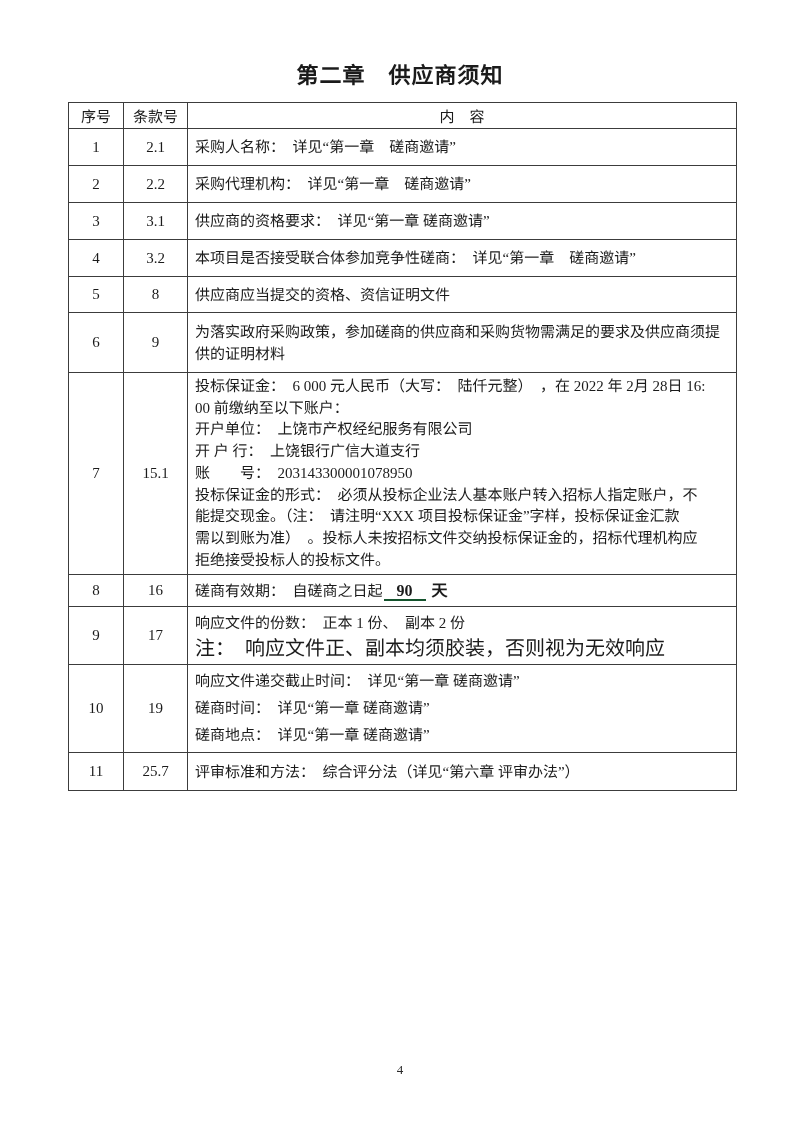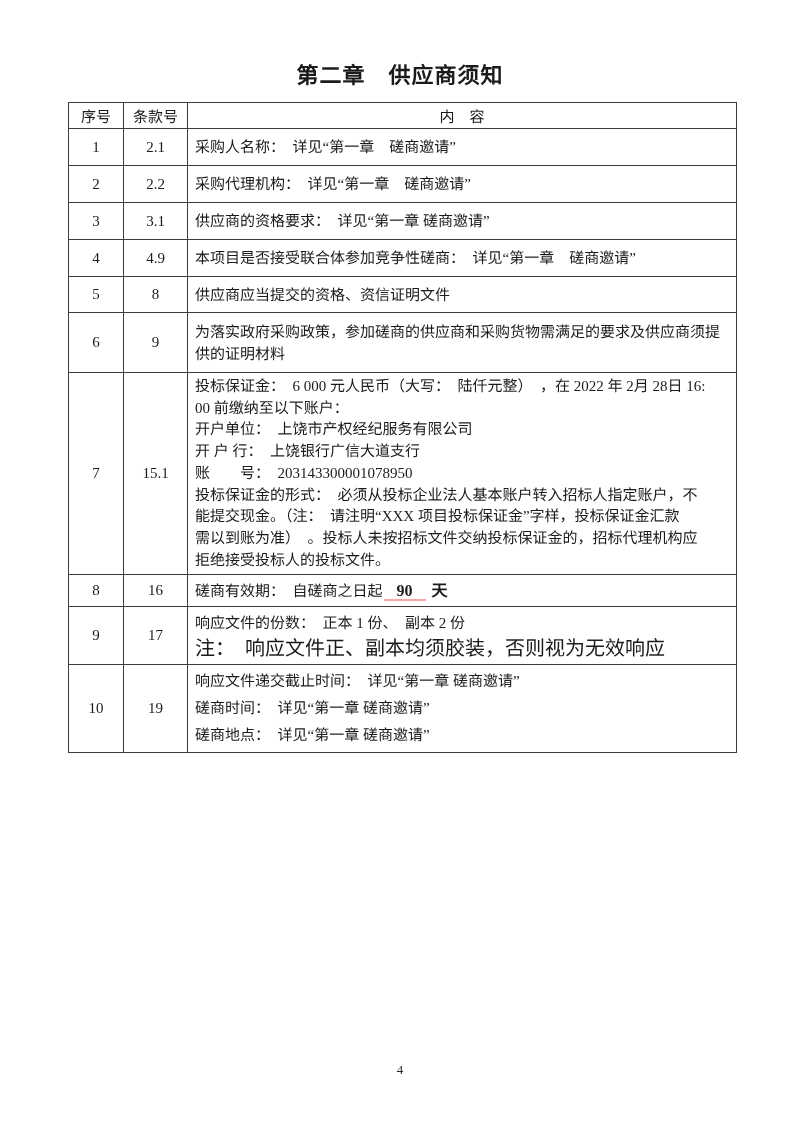--- a/index.html
+++ b/index.html
@@ -56,21 +56,21 @@
   tr.h-r9   { height: 58px; }
   tr.h-r10  { height: 86px; }
   tr.h-r11  { height: 38px; }
   tr.h-r7 td.cell-content { line-height: 21.7px; }
   tr.h-r9 td.cell-content { line-height: 25px; }
   tr.h-r10 td.cell-content { line-height: 27px; }
   .note-line { font-weight: normal; font-size: 20px; }
   .days-value {
     font-weight: bold;
     font-size: 16px;
-    border-bottom: 2px solid #fca5a5;
+    border-bottom: 2px solid #14532d;
     padding: 0 13px;
     margin-left: 1px;
   }
   .days-unit { font-weight: bold; font-size: 16px; margin-left: 6px; }
   .page-number {
     position: absolute;
     left: 0; right: 0;
     top: 1062px;
     text-align: center;
     font-size: 13px;
@@ -115,21 +115,21 @@
       </tr>
       <tr class="h-s">
         <td class="cell-no">3</td>
         <td class="cell-clause">3.1</td>
         <td class="cell-content">
           <div class="ln">供应商的资格要求：　详见“第一章 磋商邀请”</div>
         </td>
       </tr>
       <tr class="h-s">
         <td class="cell-no">4</td>
-        <td class="cell-clause">4.9</td>
+        <td class="cell-clause">3.2</td>
         <td class="cell-content">
           <div class="ln">本项目是否接受联合体参加竞争性磋商：　详见“第一章　磋商邀请”</div>
         </td>
       </tr>
       <tr class="h-r5">
         <td class="cell-no">5</td>
         <td class="cell-clause">8</td>
         <td class="cell-content">
           <div class="ln">供应商应当提交的资格、资信证明文件</div>
         </td>
@@ -173,18 +173,25 @@
       </tr>
       <tr class="h-r10">
         <td class="cell-no">10</td>
         <td class="cell-clause">19</td>
         <td class="cell-content">
           <div class="ln">响应文件递交截止时间：　详见“第一章 磋商邀请”</div>
           <div class="ln">磋商时间：　详见“第一章 磋商邀请”</div>
           <div class="ln">磋商地点：　详见“第一章 磋商邀请”</div>
         </td>
       </tr>
+      <tr class="h-r11">
+        <td class="cell-no">11</td>
+        <td class="cell-clause">25.7</td>
+        <td class="cell-content">
+          <div class="ln">评审标准和方法：　综合评分法（详见“第六章 评审办法”）</div>
+        </td>
+      </tr>
     </tbody>
   </table>
 
   <div class="page-number">4</div>
 
 </div>
 
 </body></html>

